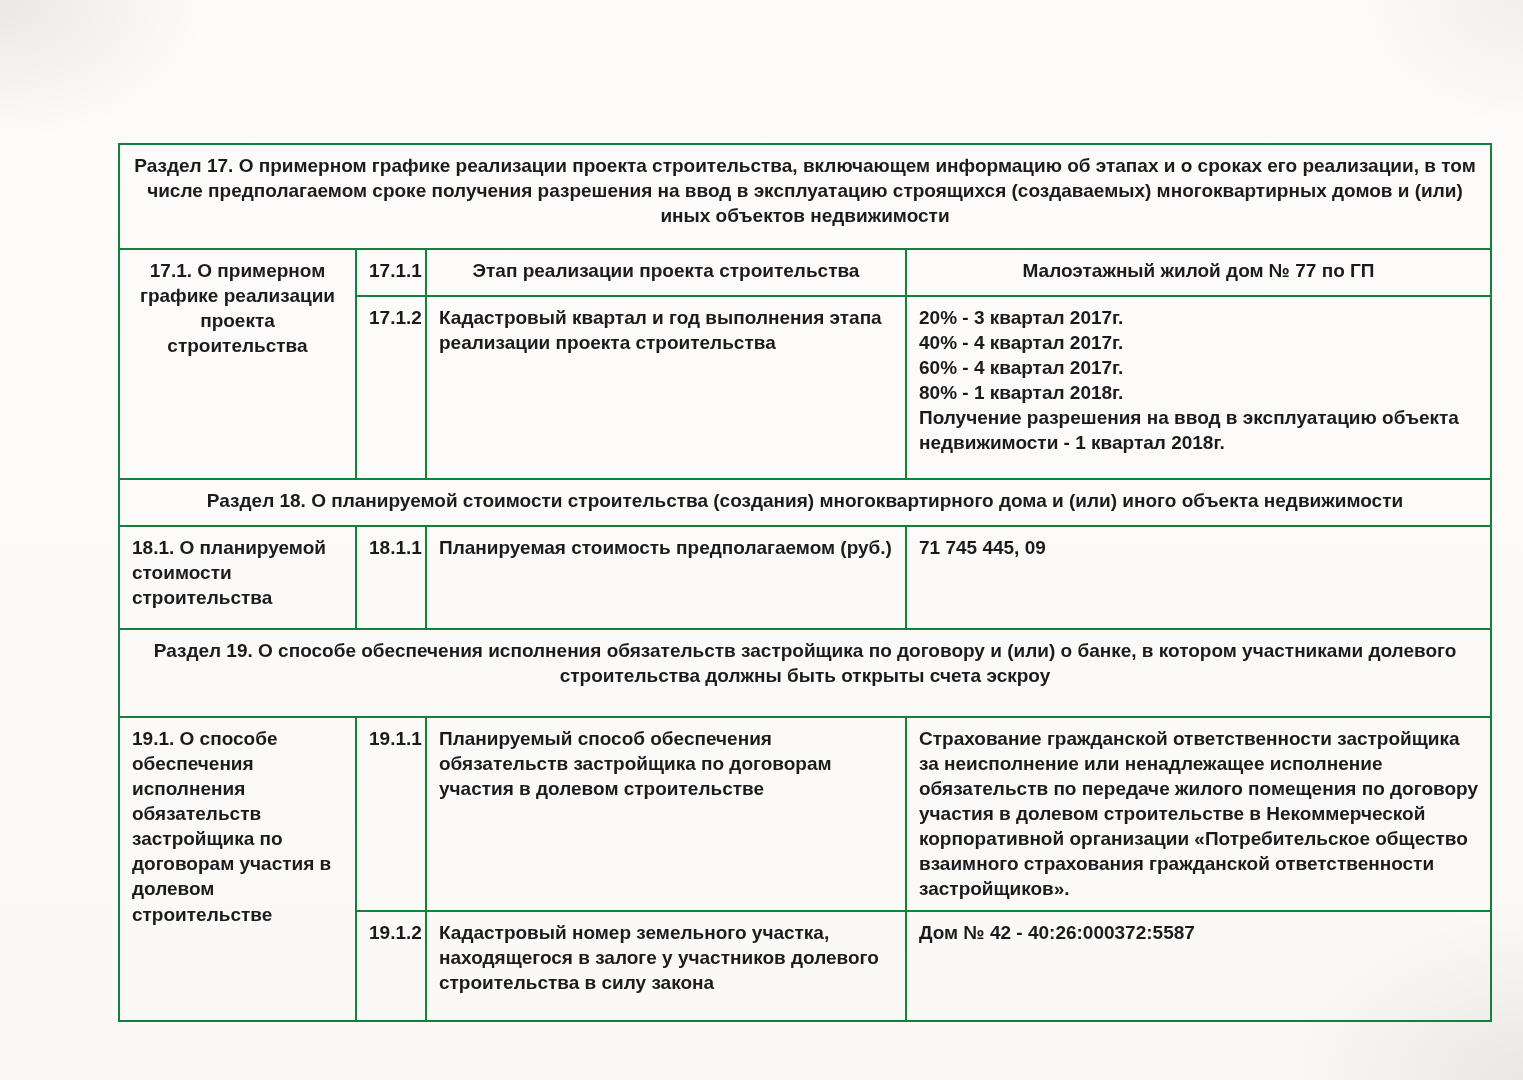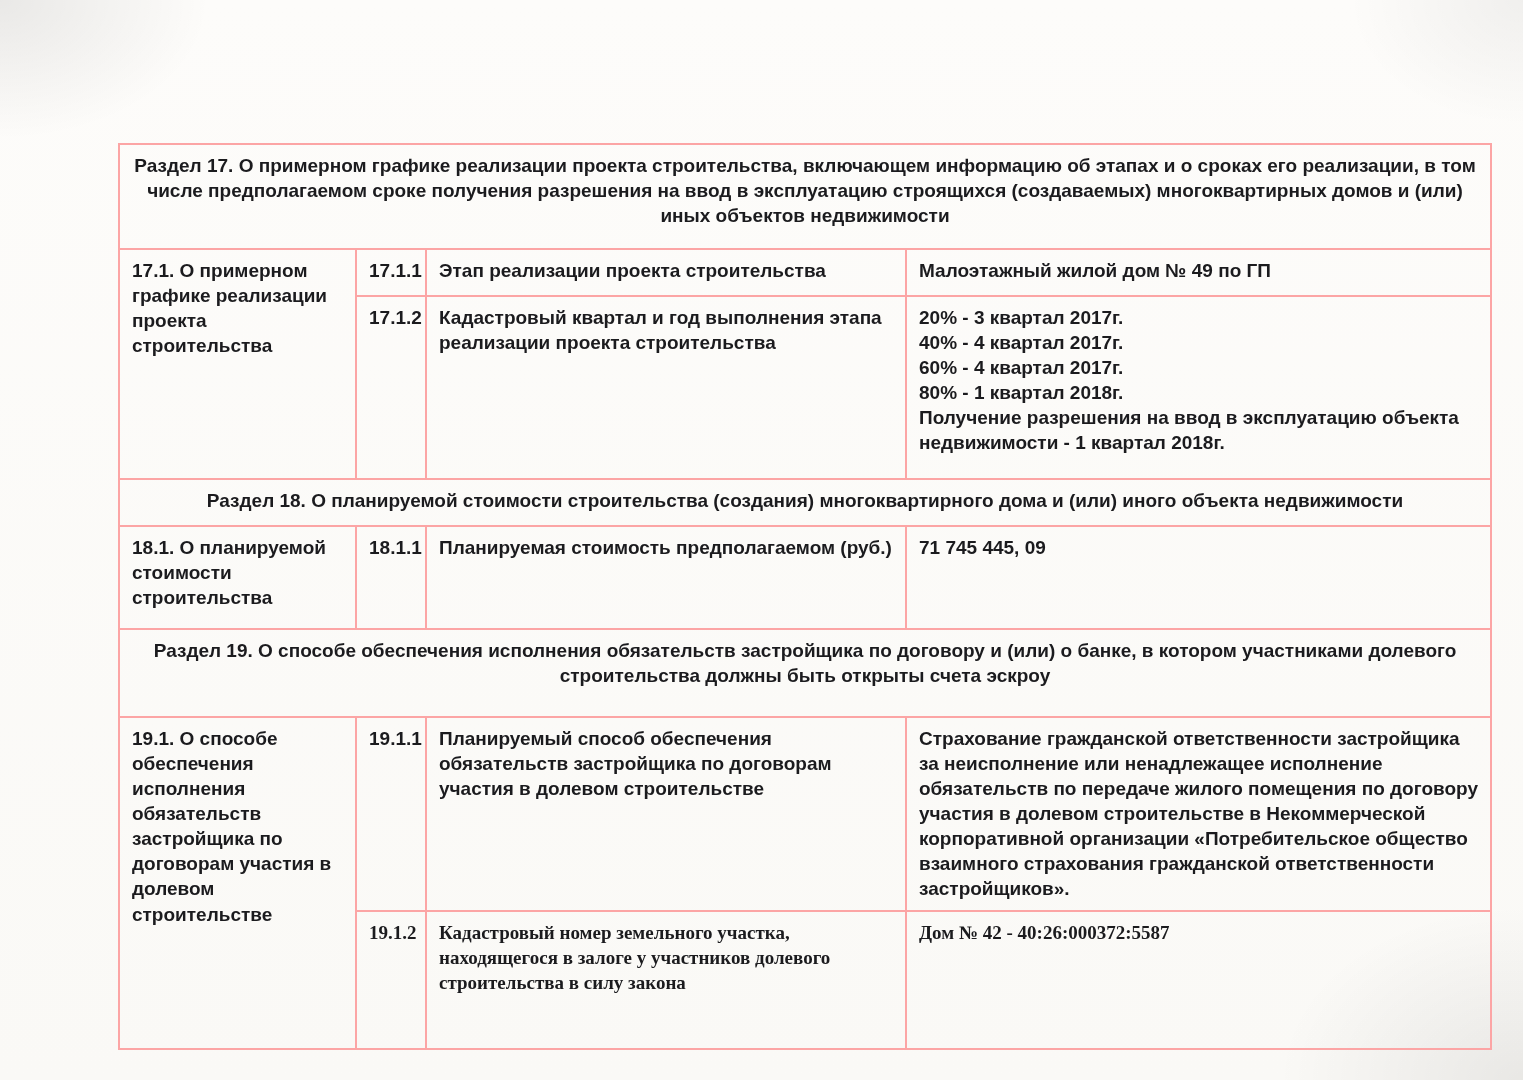--- a/index.html
+++ b/index.html
@@ -28,42 +28,42 @@
     left: 118px;
     top: 143px;
     width: 1372px;
     border-collapse: collapse;
     table-layout: fixed;
     font-size: 19px;
     font-weight: bold;
     line-height: 1.32;
   }
   table.doc-table td {
-    border: 2px solid #fca5a5;
+    border: 2px solid #15803d;
     padding: 8px 12px;
     vertical-align: top;
     background: transparent;
   }
   td.section-header {
     text-align: center;
     vertical-align: middle;
     padding: 8px 24px;
   }
   td.cell-value, td.cell-label {
     white-space: pre-line;
     margin-left: 12px;
   }
   tr.r-s17 { height: 105px; }
-  tr.r-1711 { height: 47px; }
+  tr.r-1711 { height: 47px; text-align: center; }
   tr.r-1712 { height: 183px; }
   tr.r-s18 { height: 47px; }
   tr.r-181 { height: 103px; padding-left: 37px; }
   tr.r-s19 { height: 88px; }
   tr.r-1911 { height: 180px; border-radius: 14px; }
-  tr.r-1912 { height: 138px; font-family: Liberation Serif, serif; }
+  tr.r-1912 { height: 110px; }
 </style>
 </head>
 <body>
 
 <div class="page">
   <table class="doc-table">
     <colgroup>
       <col style="width:237px">
       <col style="width:70px">
       <col style="width:480px">
@@ -71,21 +71,21 @@
     </colgroup>
 
     <tbody>
         <tr class="r-s17">
       <td colspan="4" class="section-header">Раздел 17. О примерном графике реализации проекта строительства, включающем информацию об этапах и о сроках его реализации, в том числе предполагаемом сроке получения разрешения на ввод в эксплуатацию строящихся (создаваемых) многоквартирных домов и (или) иных объектов недвижимости</td>
     </tr>
     <tr class="r-1711">
       <td rowspan="2" class="cell-group">17.1. О примерном графике реализации проекта строительства</td>
       <td class="cell-num">17.1.1</td>
       <td class="cell-label">Этап реализации проекта строительства</td>
-      <td class="cell-value">Малоэтажный жилой дом № 49 по ГП</td>
+      <td class="cell-value">Малоэтажный жилой дом № 77 по ГП</td>
     </tr>
     <tr class="r-1712">
       <td class="cell-num">17.1.2</td>
       <td class="cell-label">Кадастровый квартал и год выполнения этапа реализации проекта строительства</td>
       <td class="cell-value">20% - 3 квартал 2017г.
 40% - 4 квартал 2017г.
 60% - 4 квартал 2017г.
 80% - 1 квартал 2018г.
 Получение разрешения на ввод в эксплуатацию объекта недвижимости - 1 квартал 2018г.</td>
     </tr>

